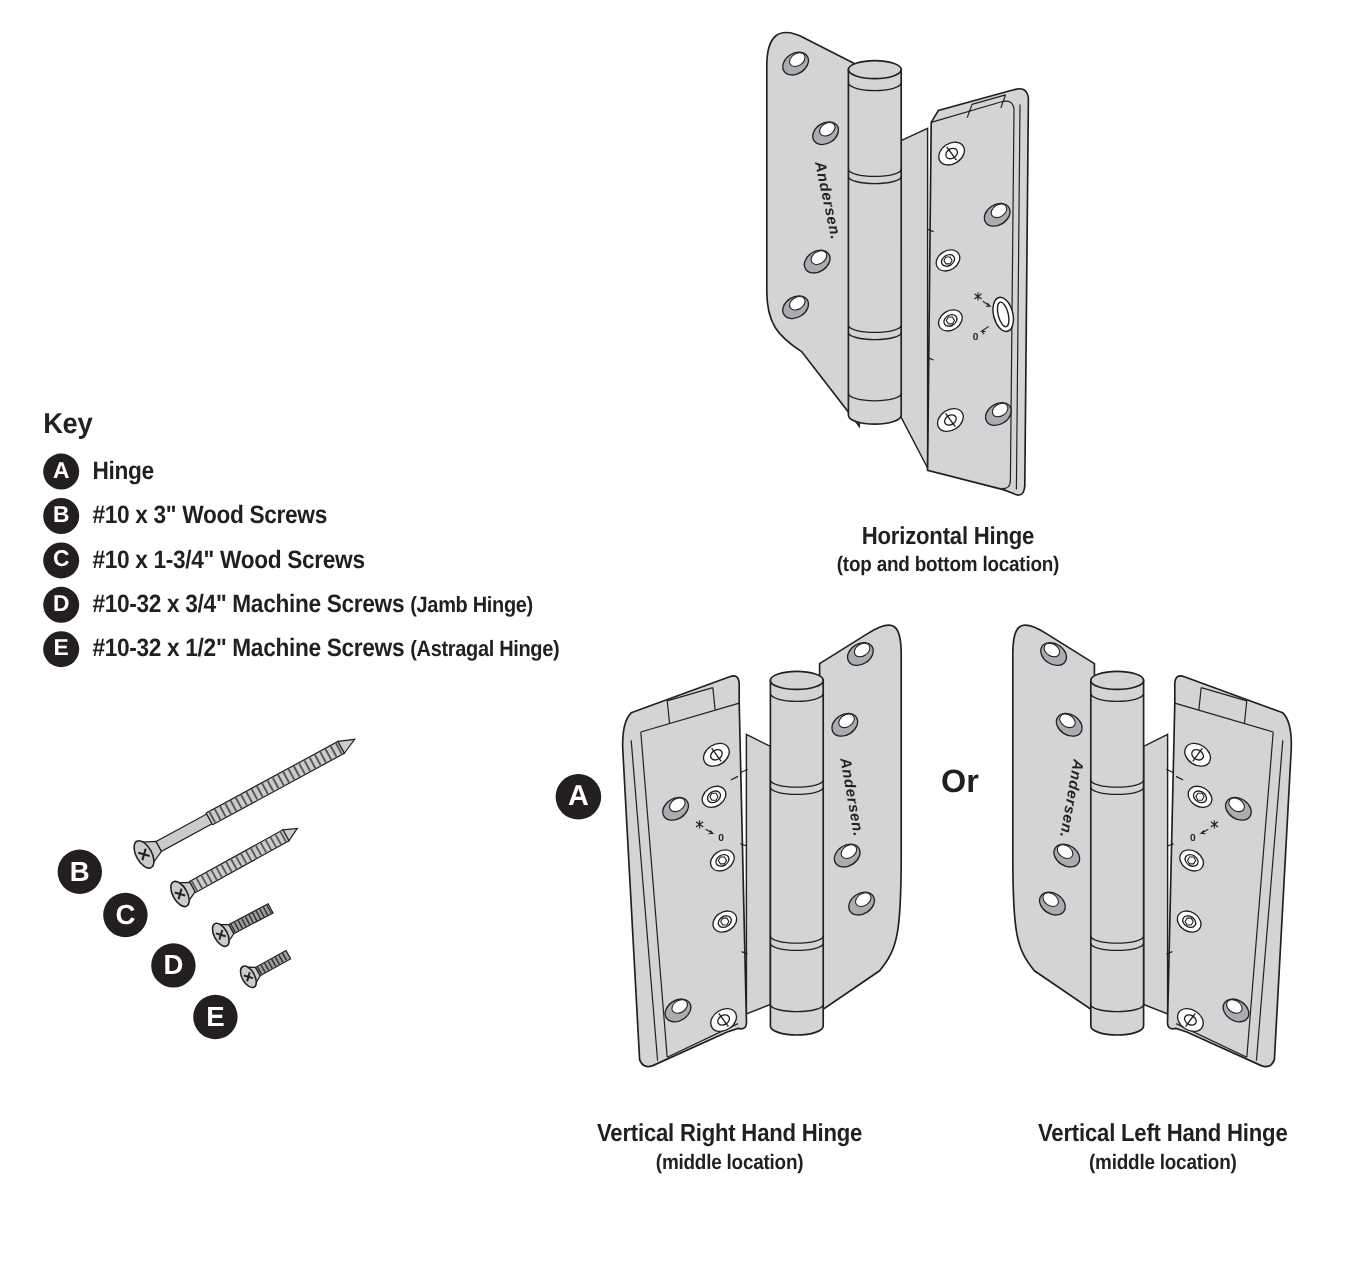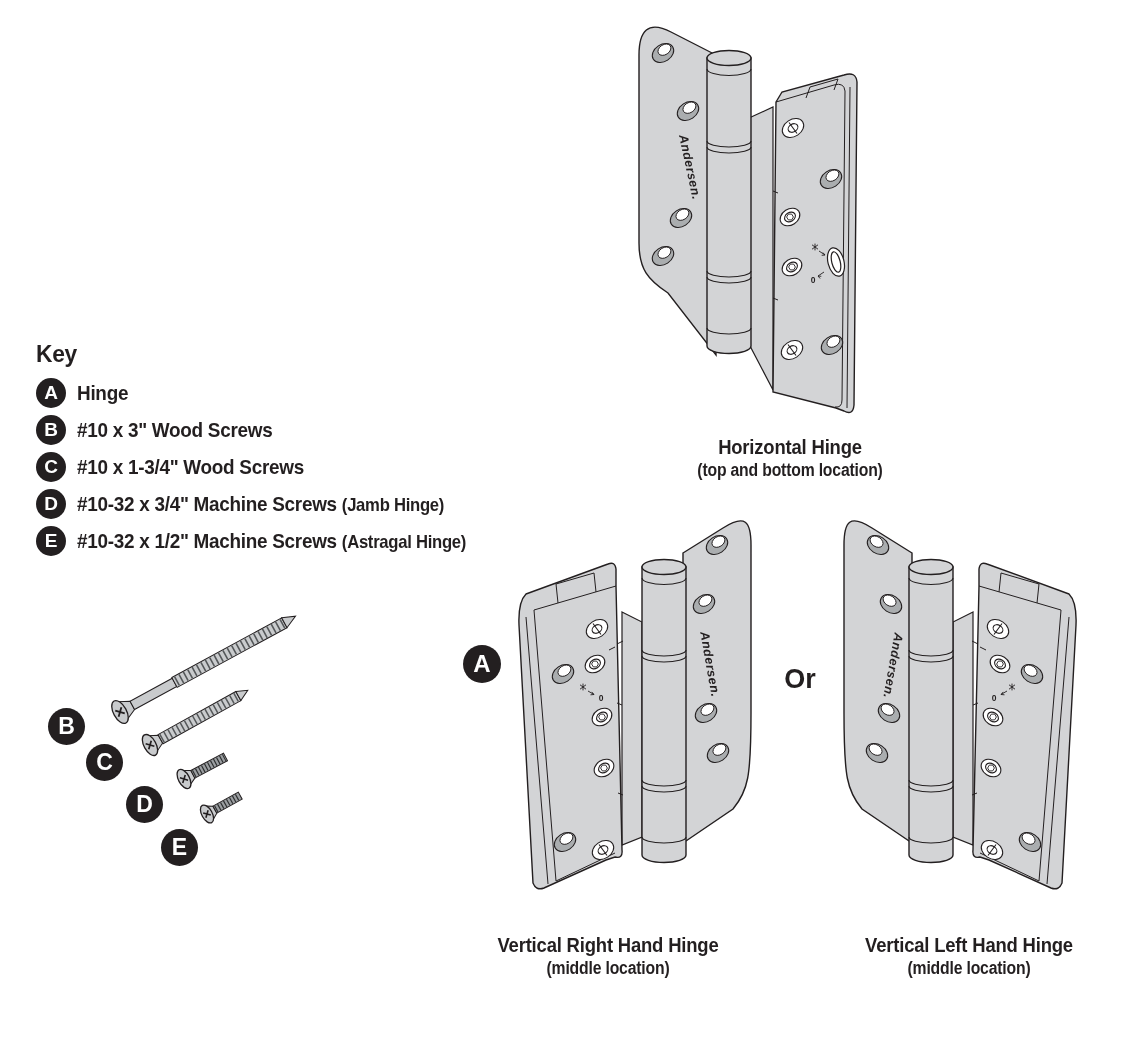--- a/index.html
+++ b/index.html
@@ -25,21 +25,21 @@
   .badge-37{width:37px;height:37px;font-size:23px;}
   .badge-38{width:38px;height:38px;font-size:24px;}
 
   
   .caption{position:absolute;width:300px;text-align:center;transform:scaleX(.9);
            transform-origin:center top;}
   .caption-title{font-size:20.5px;font-weight:700;letter-spacing:-0.2px;line-height:25px;}
   .caption-sub{font-size:17.5px;font-weight:700;letter-spacing:-0.2px;line-height:22px;}
 
   .or-label{position:absolute;left:770px;top:636px;width:60px;text-align:center;
-            font-size:27px;font-weight:700;margin-top:28px;}
+            font-size:27px;font-weight:700;}
 
   
   svg text.brand{font-family:"Liberation Sans",sans-serif;font-style:italic;font-weight:700;
                  font-size:12.5px;fill:#231f20;text-anchor:middle;letter-spacing:.6px;}
   svg text.zero{font-family:"Liberation Sans",sans-serif;font-weight:700;font-size:8.5px;
                 fill:#231f20;text-anchor:middle;}
 </style>
 </head>
 <body>
 

